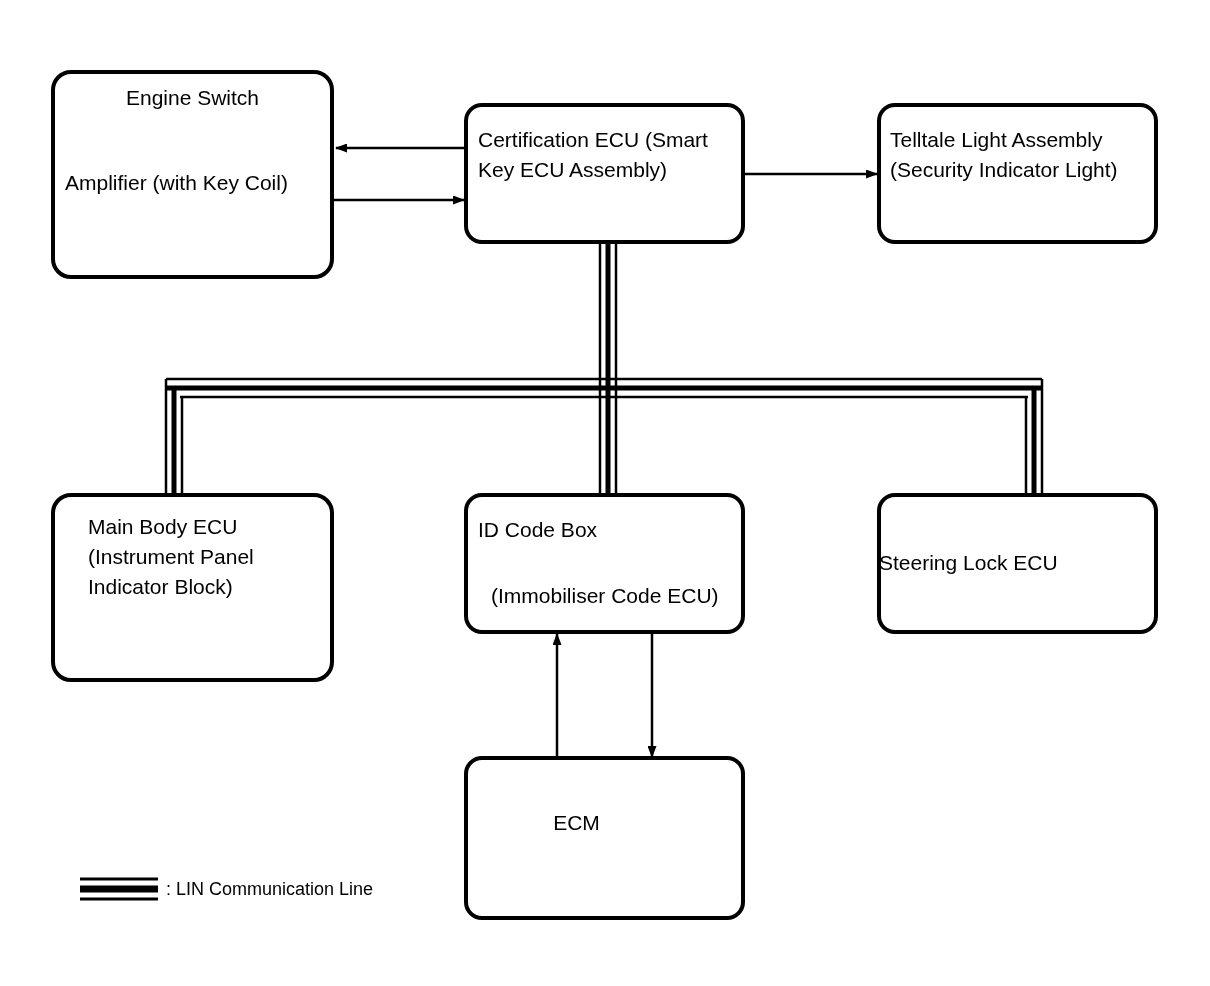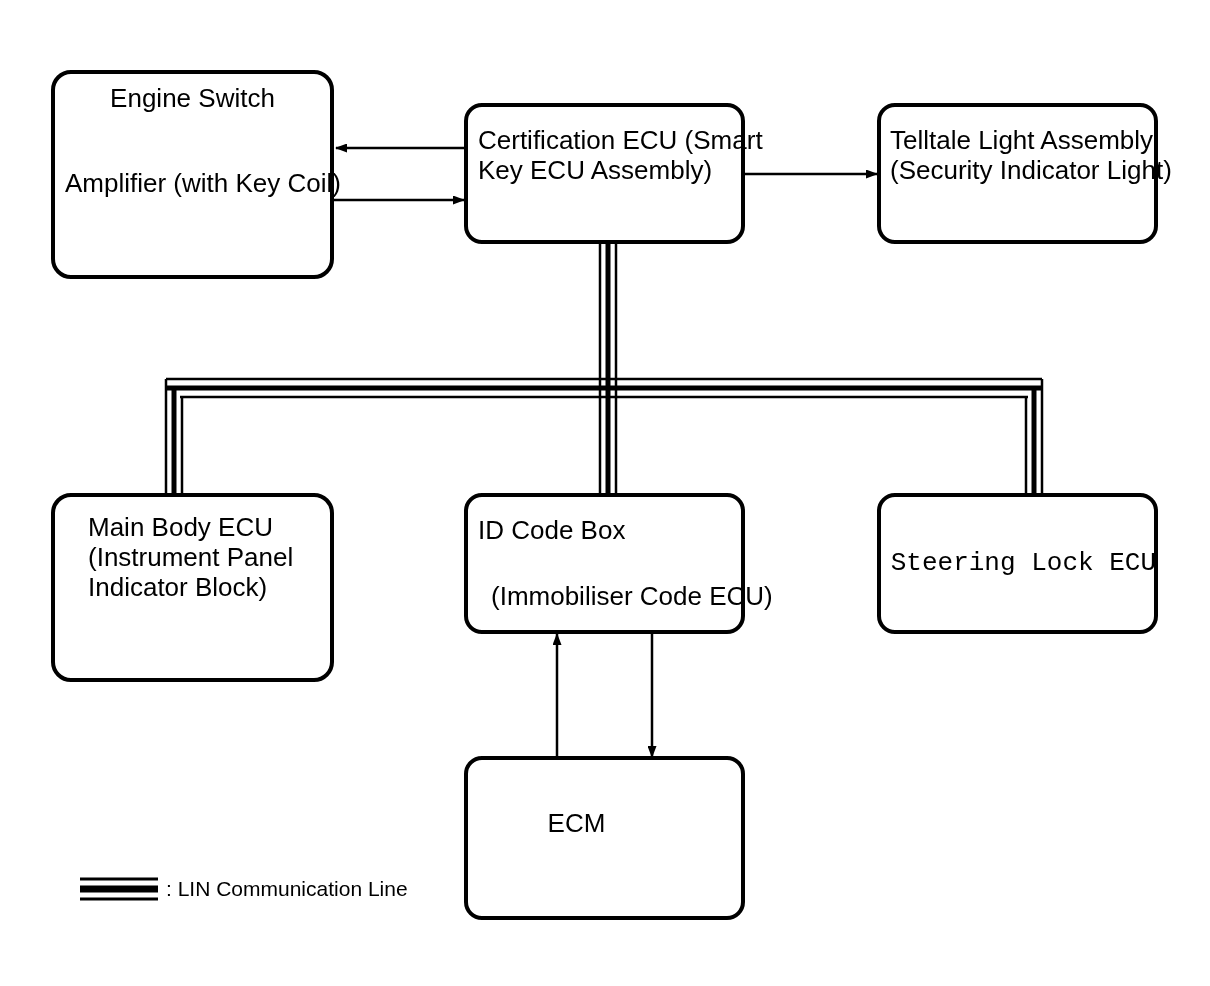--- a/index.html
+++ b/index.html
@@ -20,30 +20,30 @@
   #diagram-svg {
     position: absolute;
     left: 0;
     top: 0;
     width: 1210px;
     height: 986px;
   }
   .box-label {
     position: absolute;
     font-family: "Liberation Sans", sans-serif;
-    font-size: 26px;
+    font-size: 21px;
     line-height: 30px;
     color: #000000;
     white-space: pre;
     pointer-events: none;
   }
   .legend-text {
     position: absolute;
     font-family: "Liberation Sans", sans-serif;
-    font-size: 21px;
+    font-size: 18px;
     line-height: 26px;
     color: #000000;
     white-space: pre;
   }
 </style>
 </head>
 <body>
 
 <div id="canvas">
 
@@ -127,19 +127,19 @@
   <div class="box-label" style="left:890px; top:155px;">(Security Indicator Light)</div>
   <div class="box-label" style="left:890px; top:125px;">Telltale Light Assembly</div>
 
   <div class="box-label" style="left:88px; top:512px;">Main Body ECU</div>
   <div class="box-label" style="left:88px; top:542px;">(Instrument Panel</div>
   <div class="box-label" style="left:88px; top:572px;">Indicator Block)</div>
 
   <div class="box-label" style="left:478px; top:515px;">ID Code Box</div>
   <div class="box-label" style="left:491px; top:545px;margin-top:36px;">(Immobiliser Code ECU)</div>
 
-  <div class="box-label" style="left:879px; top:548px; width:277px; text-align:right;font-family:Liberation Mono, monospace;">Steering Lock ECU</div>
+  <div class="box-label" style="left:879px; top:548px; width:277px; text-align:left;">Steering Lock ECU</div>
 
   <div class="box-label" style="left:438px; top:808px; width:277px; text-align:center;">ECM</div>
 
   <div class="legend-text" style="left:166px; top:876px;">: LIN Communication Line</div>
 
 </div>
 
 </body></html>

